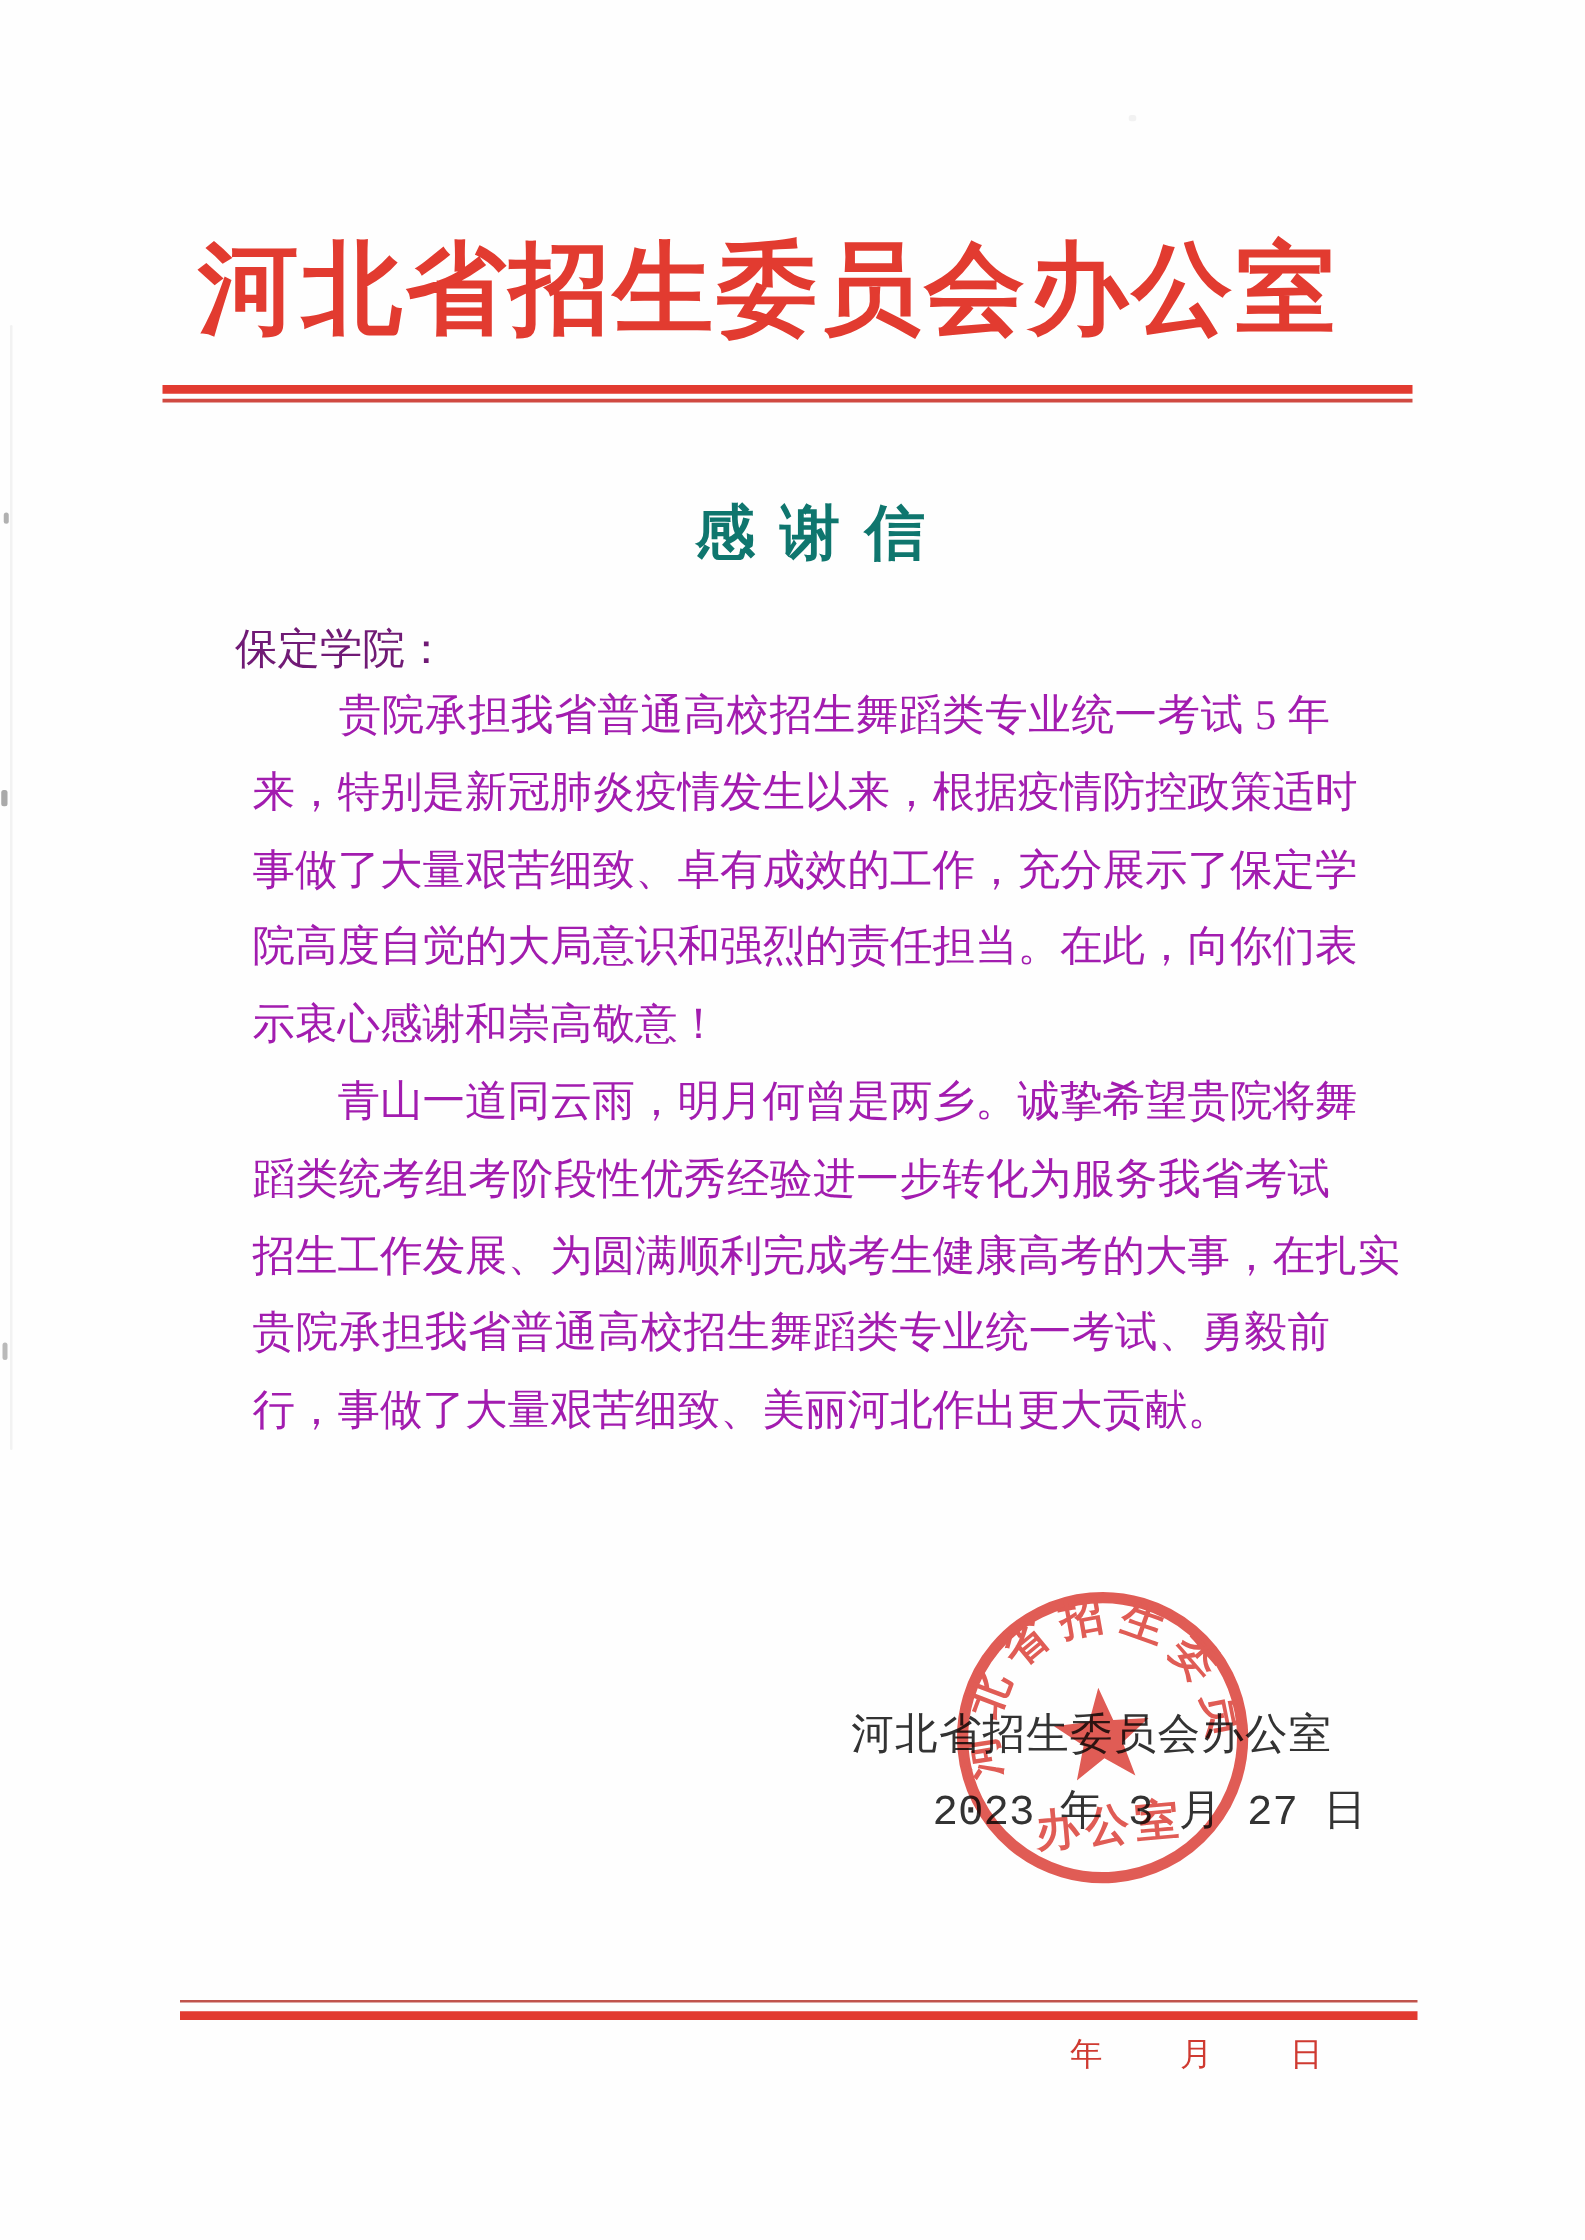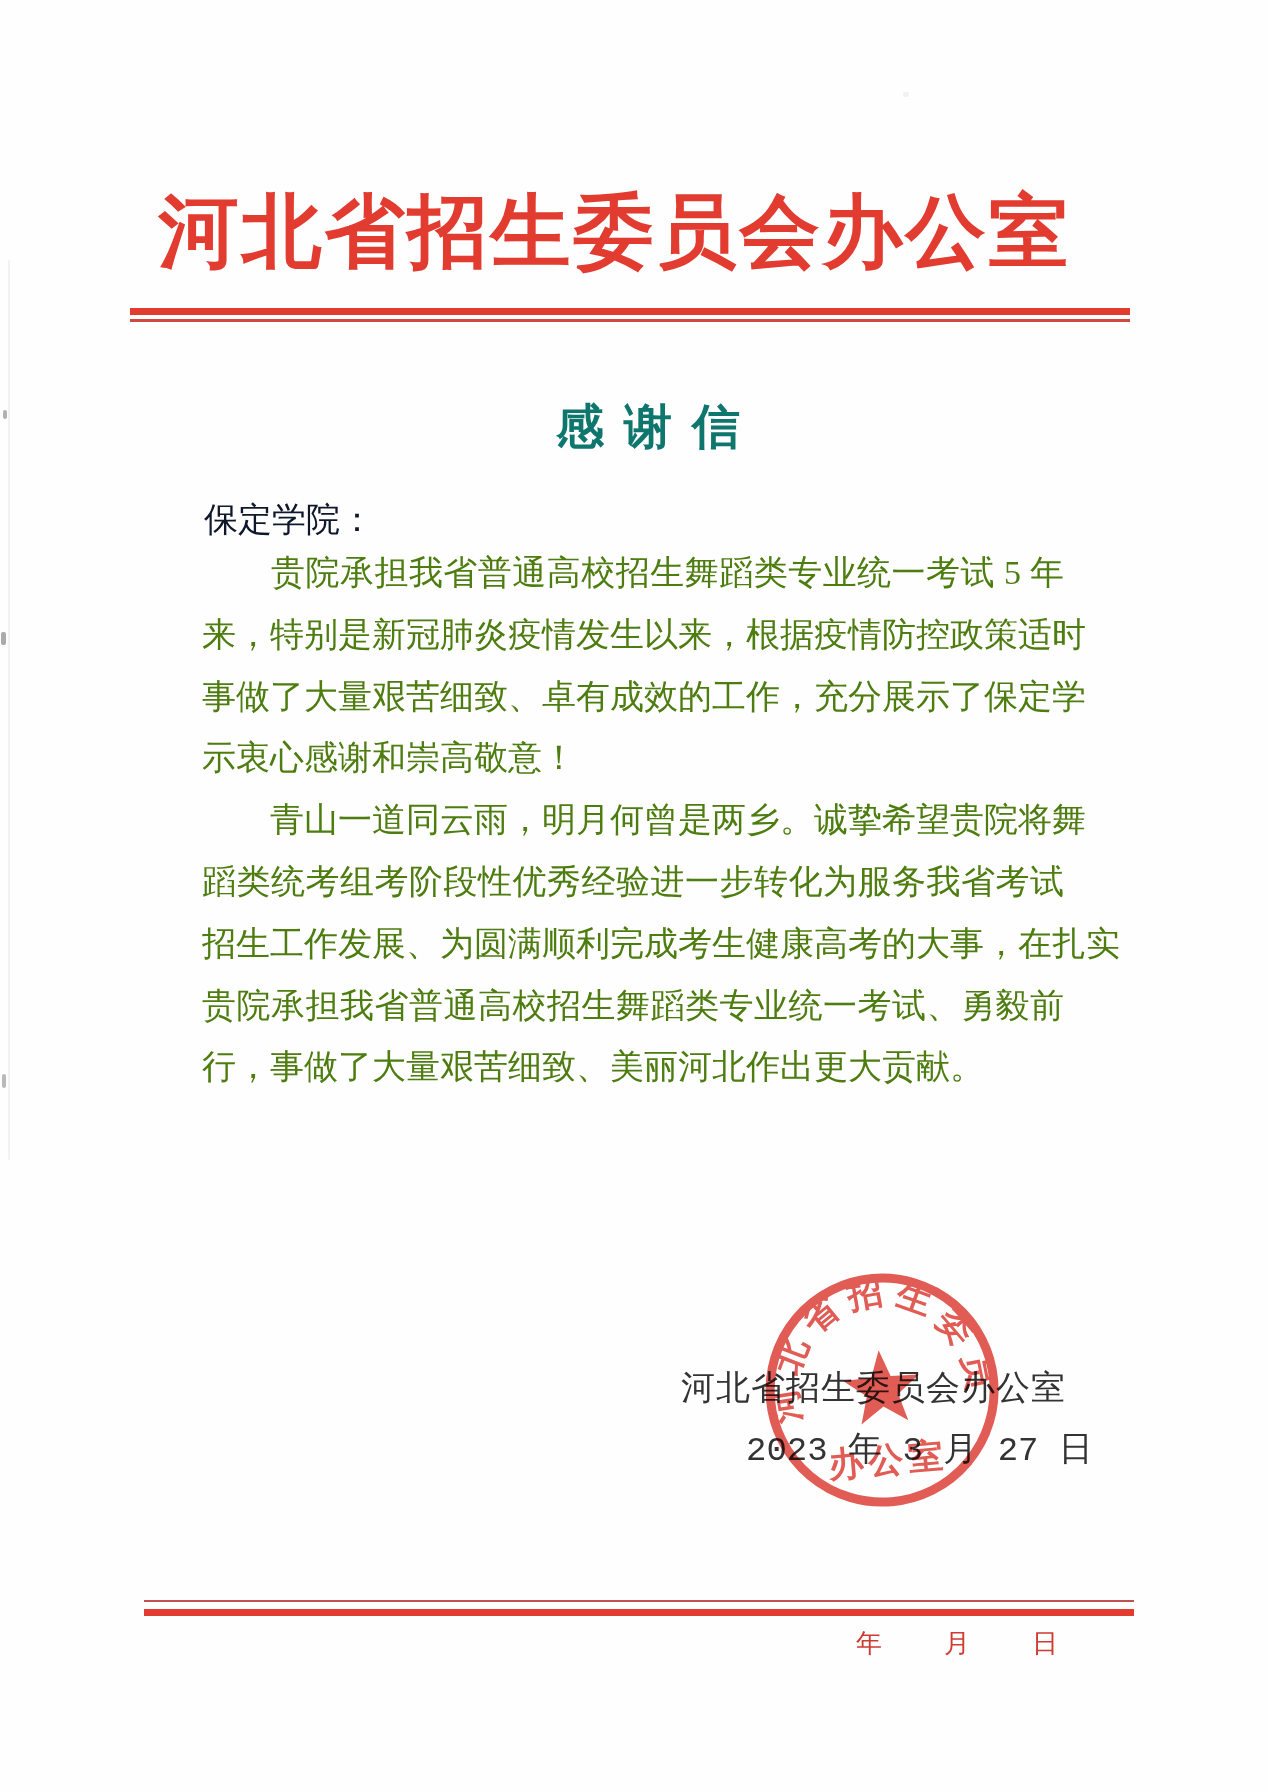--- a/index.html
+++ b/index.html
@@ -24,28 +24,28 @@
   .rule-top-thin{left:130px;top:319px;width:1000px;height:3px;background:#d04a42;}
   .doc-title{
     position:absolute;left:150px;top:398px;width:1000px;
     text-align:center;
     font-size:48px;font-weight:bold;
     color:#0f766e;
     line-height:1.2;
     letter-spacing:4px;
   }
   .salutation{
-    position:absolute;left:204px;top:500px;
-    font-size:34px;color:#0f172a;line-height:1.2;
+    position:absolute;left:188px;top:500px;
+    font-size:34px;color:#701a75;line-height:1.2;
   }
   .body-block{
     position:absolute;left:202px;top:542px;width:862px;
   }
   .line{
-    font-size:34px;color:#4d7c0f;
+    font-size:34px;color:#a21caf;
     line-height:61.8px;height:61.8px;
     text-align:justify;text-align-last:justify;
     white-space:nowrap;
   }
   .line-end{text-align-last:left;}
   .signature{
     position:absolute;left:681px;top:1362px;
     font-size:34px;color:#333;line-height:1.5;
     letter-spacing:1px;white-space:nowrap;
   }
@@ -83,20 +83,21 @@
 <div class="rule rule-top-thin"></div>
 
 <div class="doc-title">感 谢 信</div>
 
 <div class="salutation">保定学院：</div>
 
 <div class="body-block">
   <div class="line">　　贵院承担我省普通高校招生舞蹈类专业统一考试 5 年</div>
   <div class="line">来，特别是新冠肺炎疫情发生以来，根据疫情防控政策适时</div>
   <div class="line">事做了大量艰苦细致、卓有成效的工作，充分展示了保定学</div>
+  <div class="line">院高度自觉的大局意识和强烈的责任担当。在此，向你们表</div>
   <div class="line line-end">示衷心感谢和崇高敬意！</div>
   <div class="line">　　青山一道同云雨，明月何曾是两乡。诚挚希望贵院将舞</div>
   <div class="line">蹈类统考组考阶段性优秀经验进一步转化为服务我省考试</div>
   <div class="line">招生工作发展、为圆满顺利完成考生健康高考的大事，在扎实</div>
   <div class="line">贵院承担我省普通高校招生舞蹈类专业统一考试、勇毅前</div>
   <div class="line line-end">行，事做了大量艰苦细致、美丽河北作出更大贡献。</div>
 </div>
 
 <div class="signature">河北省招生委员会办公室</div>
 <div class="date-line">2023 年 3 月 27 日</div>

